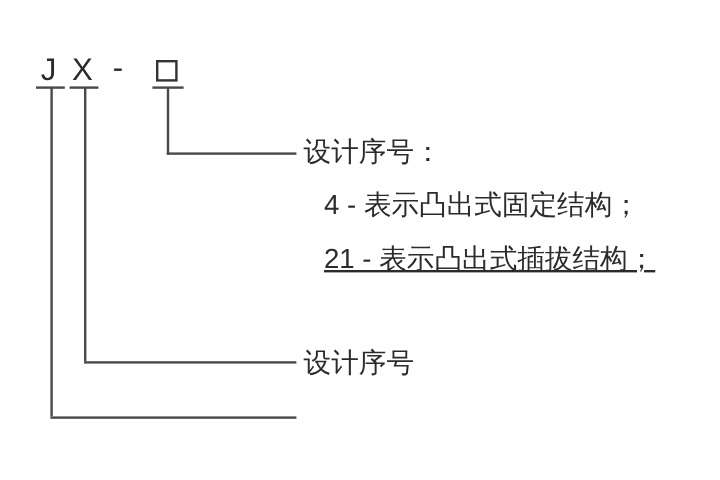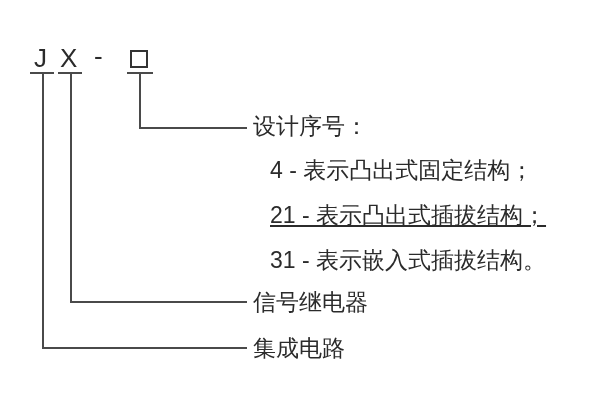--- a/index.html
+++ b/index.html
@@ -95,19 +95,17 @@
   <span class="vline stem-x"></span>
   <span class="vline stem-box"></span>
   <span class="hline conn-design"></span>
   <span class="hline conn-relay"></span>
   <span class="hline conn-circuit"></span>
 
   <span class="callout-label label-design">设计序号：</span>
 
   <span class="design-item design-item-0">4 - 表示凸出式固定结构；</span>
   <span class="design-item design-item-1">21 - 表示凸出式插拔结构；</span>
-  <span class="design-item design-item-2">31 - 表示嵌入式插拔结构。</span>
 
-  <span class="callout-label label-relay">信号继电器</span>
+  <span class="callout-label label-relay">设计序号</span>
 
-  <span class="callout-label label-circuit">集成电路</span>
 
 </div>
 
 </body></html>

